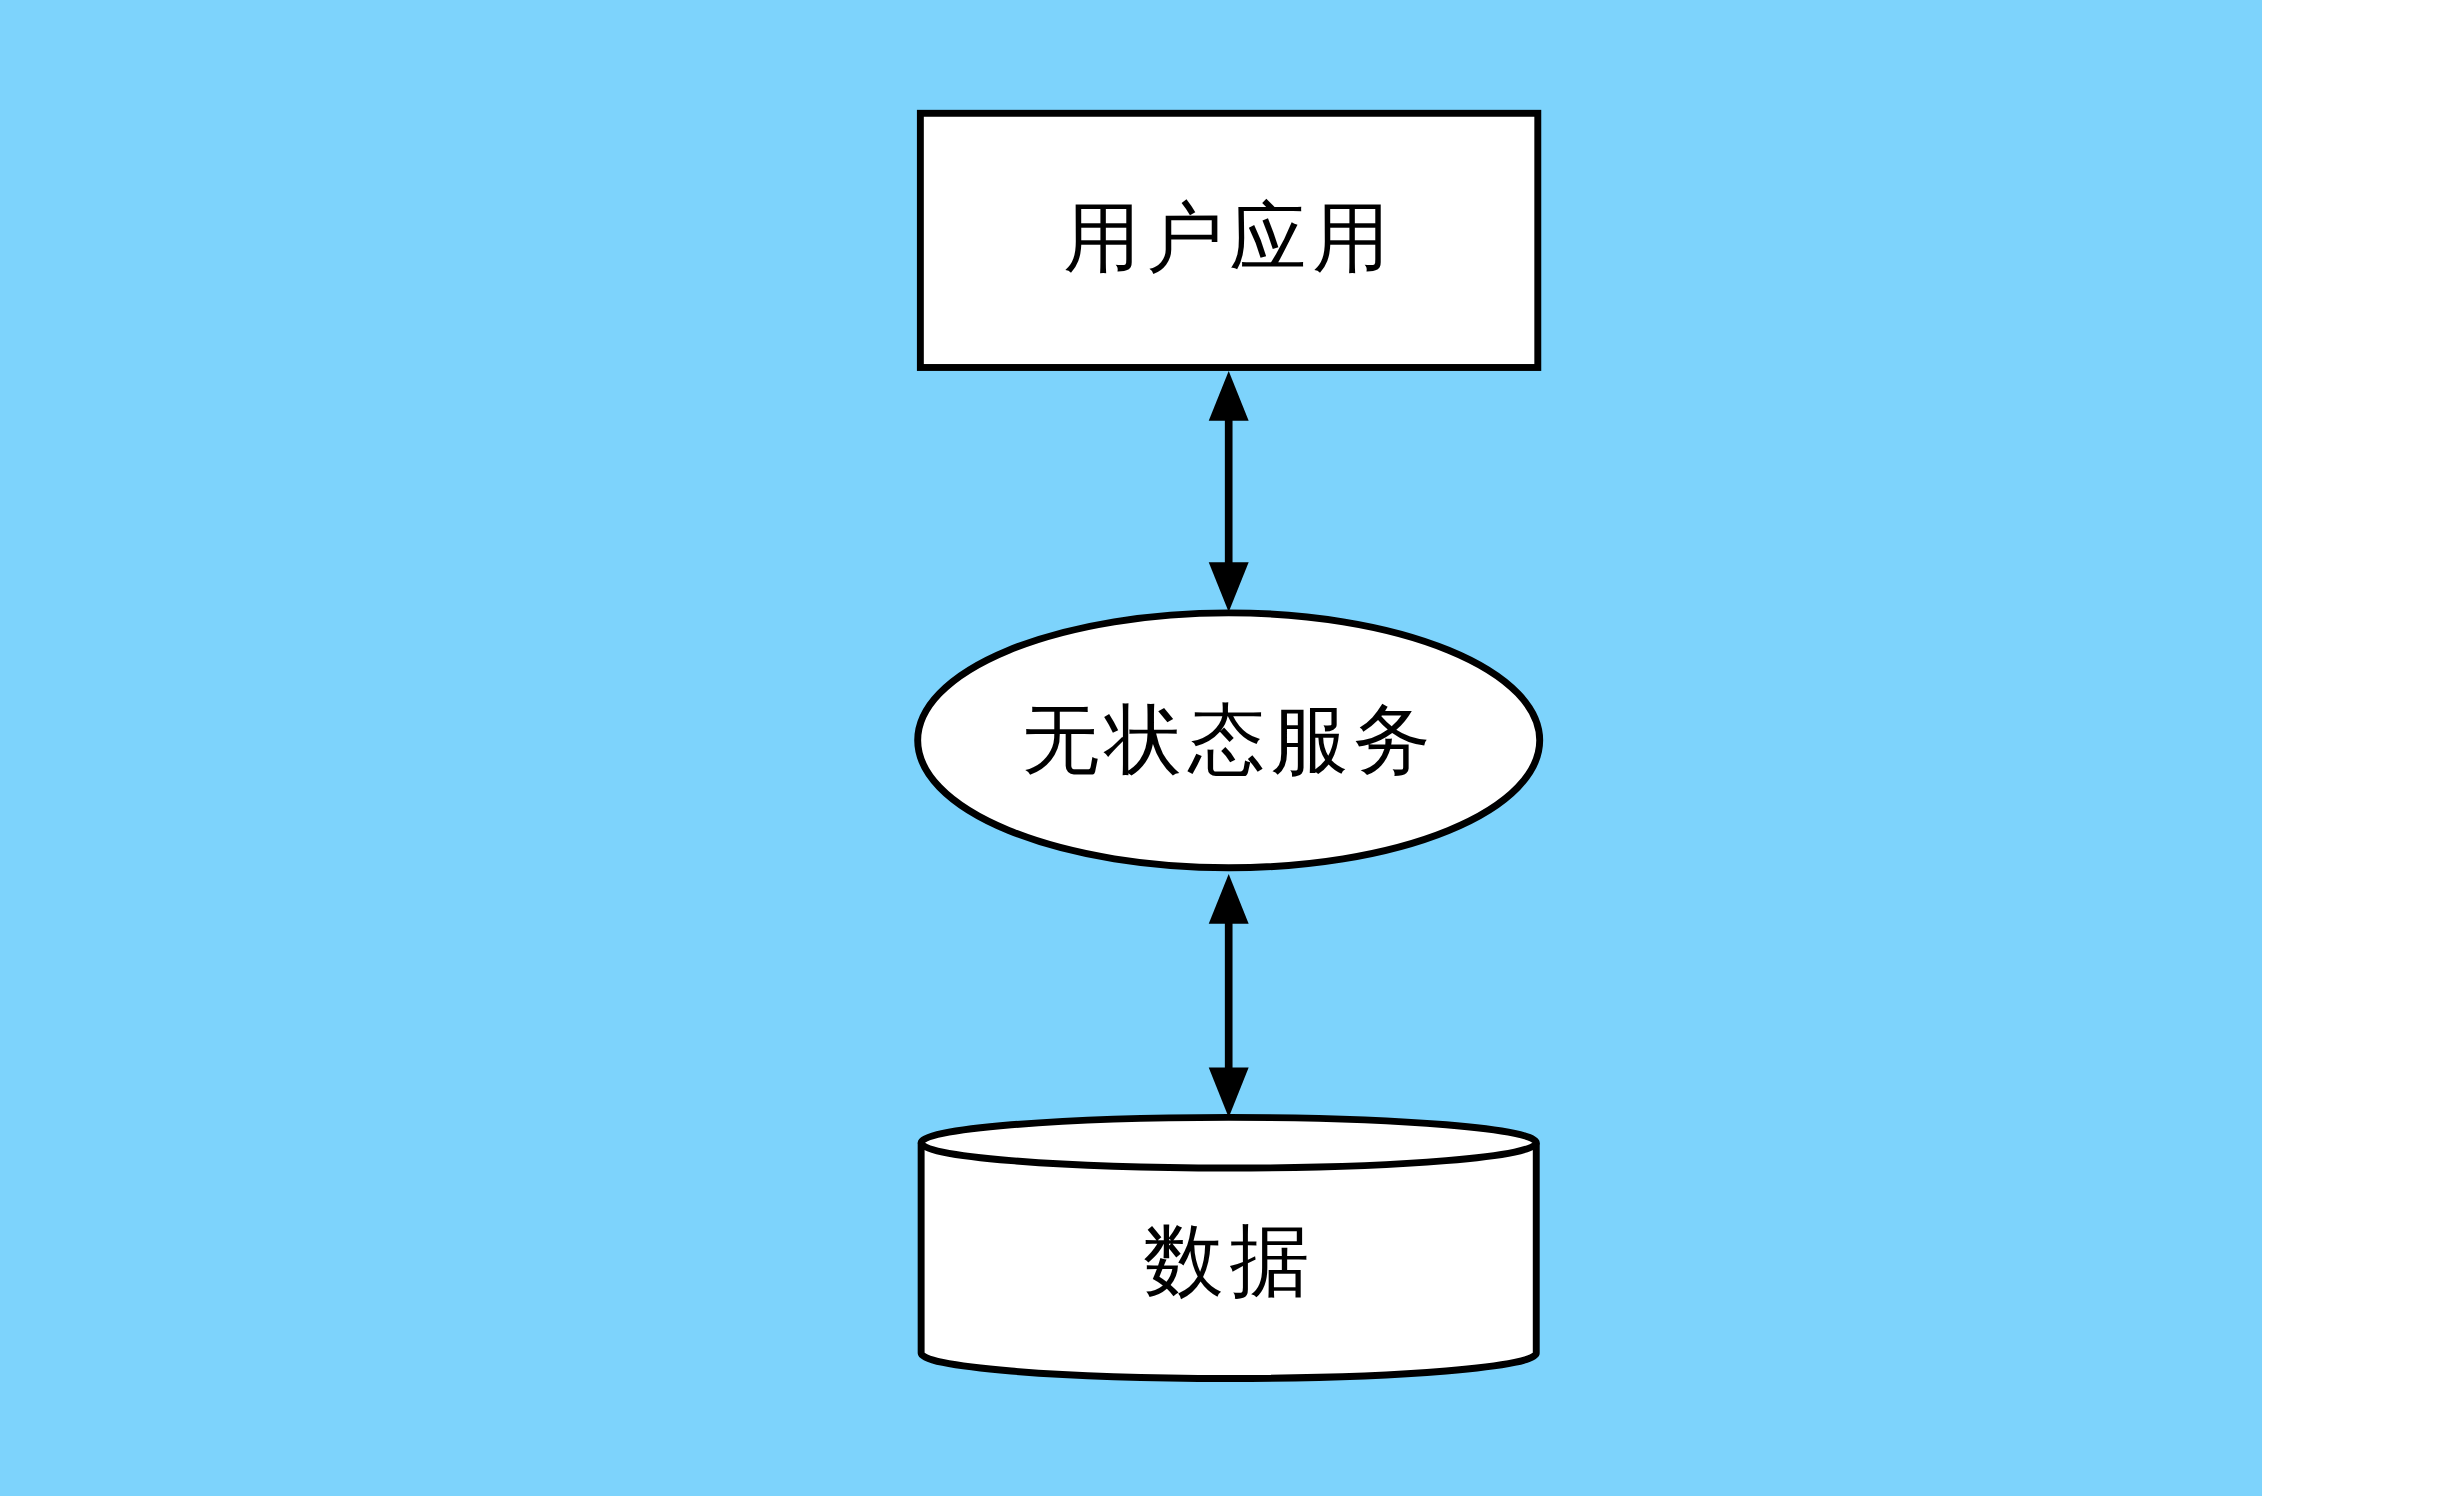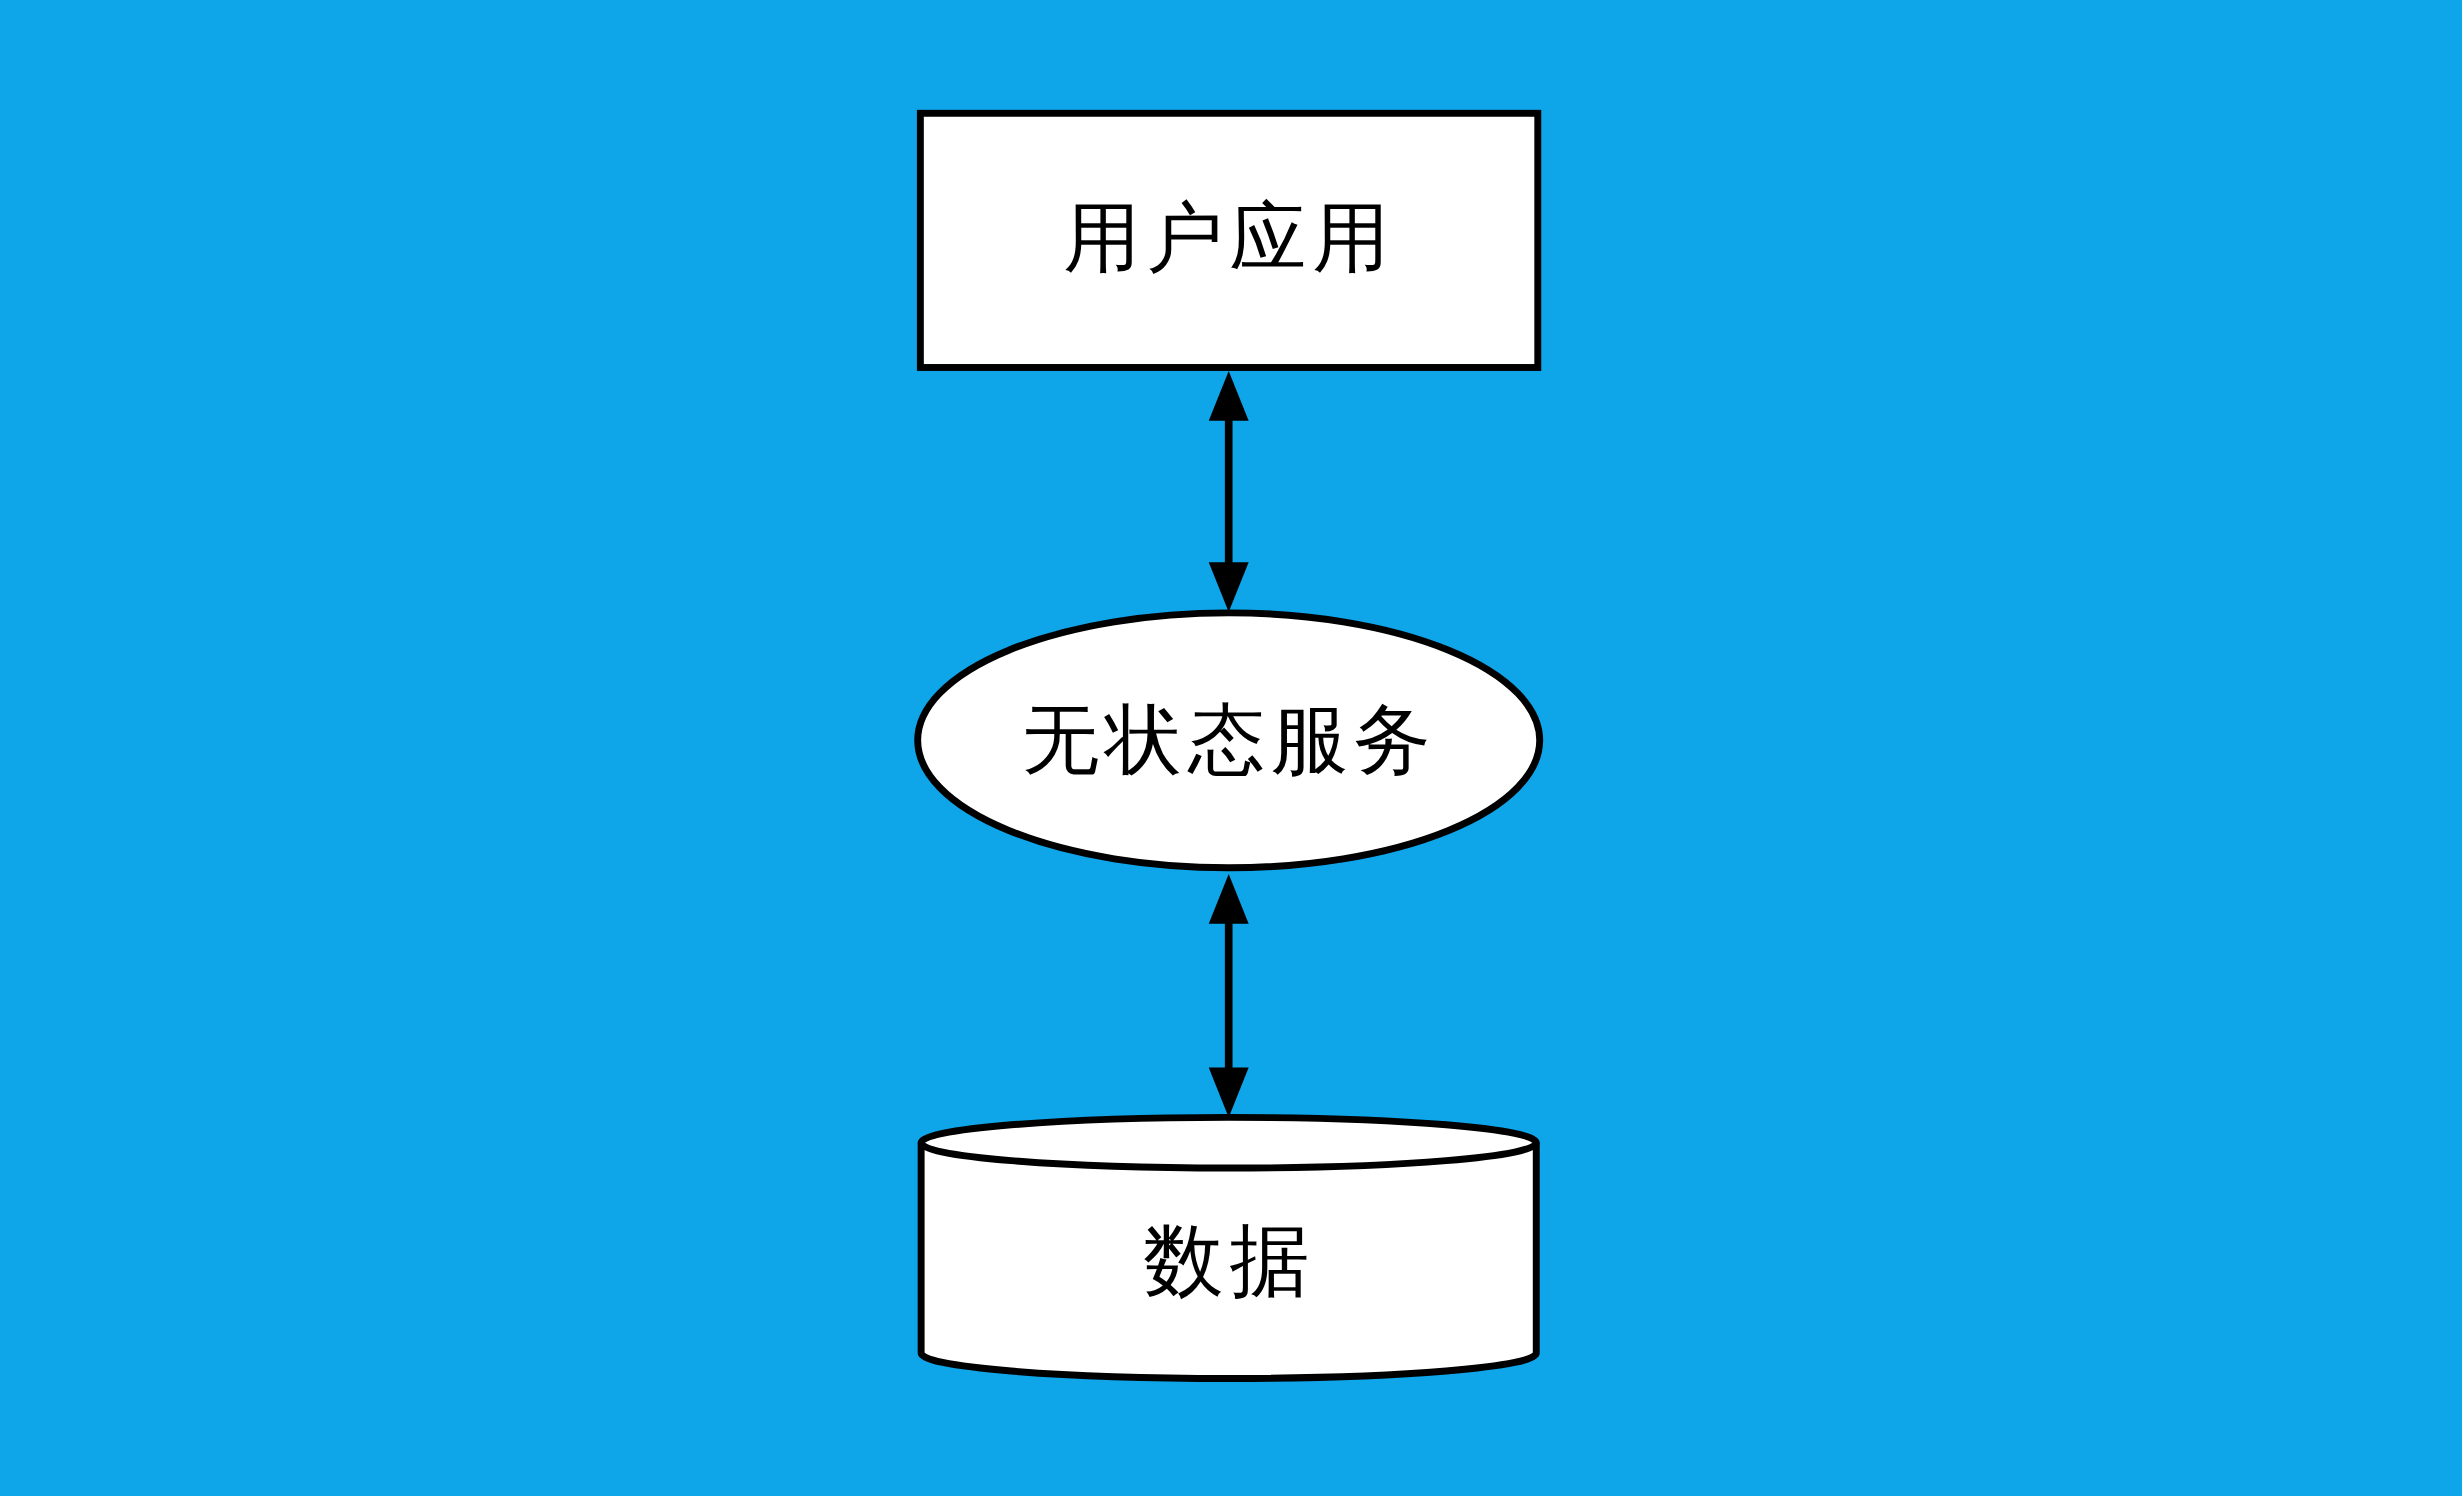--- a/index.html
+++ b/index.html
@@ -6,23 +6,23 @@
   html, body {
     margin: 0;
     padding: 0;
     background: #ffffff;
   }
   body {
     font-family: "DejaVu Sans", "Liberation Sans", sans-serif;
   }
   #canvas {
     position: relative;
-    width: 2462px;
+    width: 2262px;
     height: 1496px;
-    background: #0ea5e9;
+    background: #7dd3fc;
     overflow: hidden;
   }
   #diagram-svg {
     position: absolute;
     left: 0;
     top: 0;
     width: 2462px;
     height: 1496px;
     display: block;
   }

